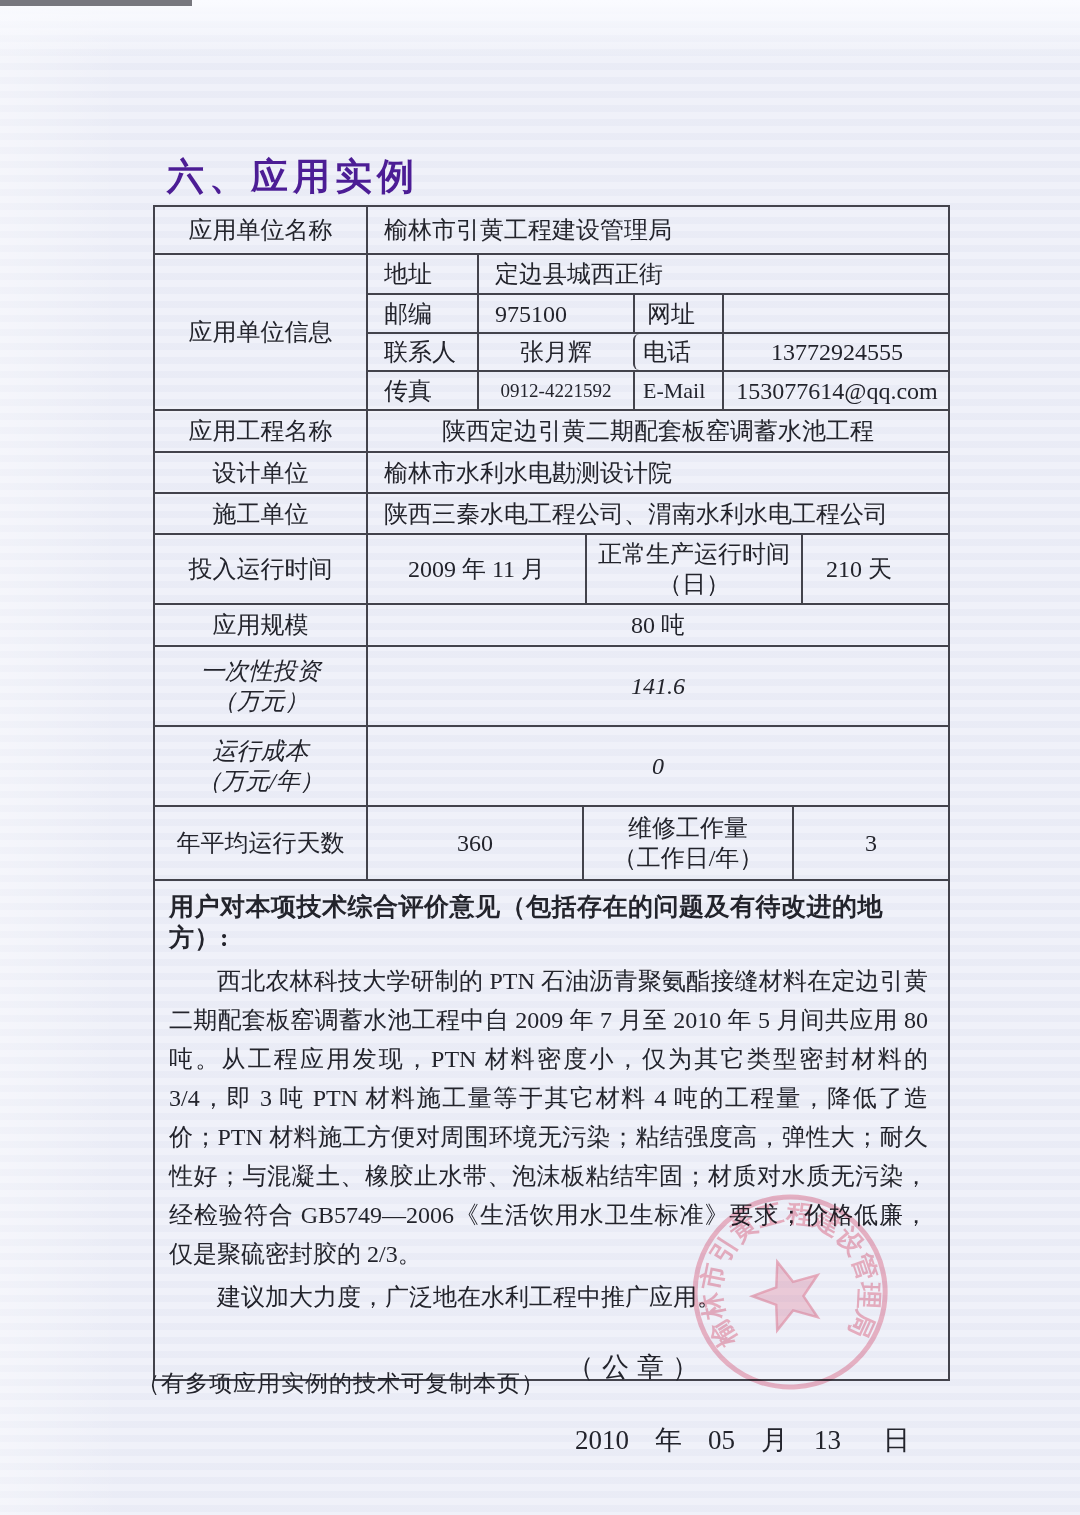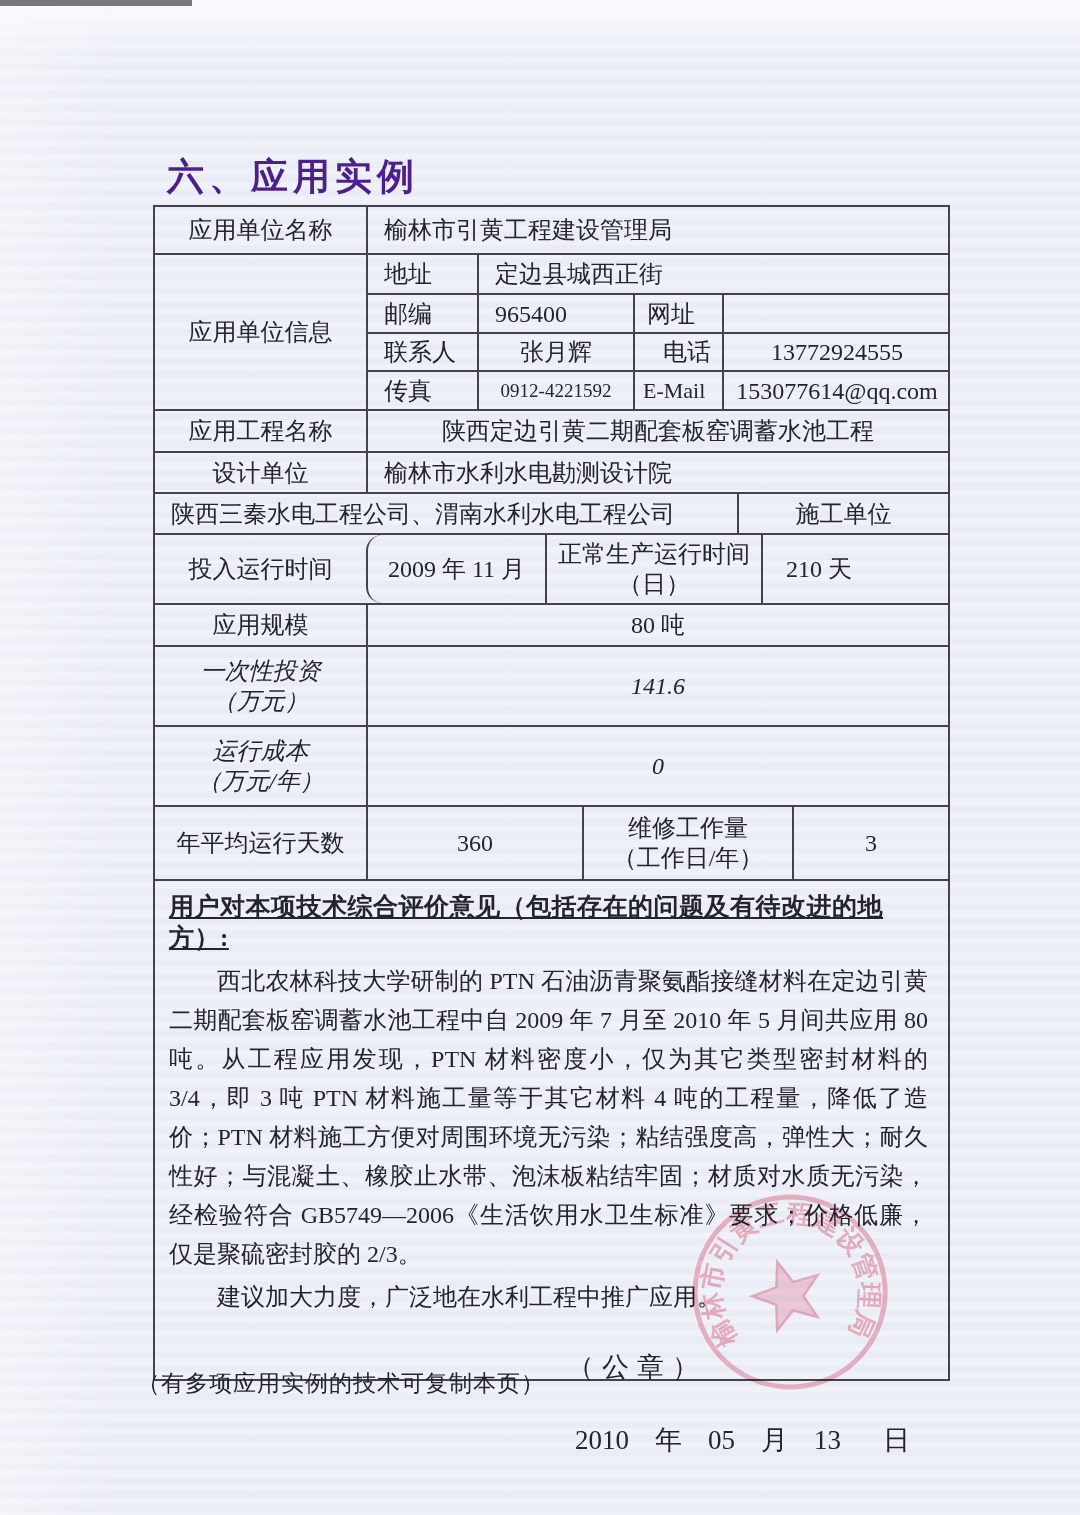--- a/index.html
+++ b/index.html
@@ -42,33 +42,33 @@
   .c-label{width:211px;flex:none;}
   .c-rest{width:582px;flex:none;}
   .subrows{width:582px;flex:none;display:flex;flex-direction:column;border-left:2px solid var(--line);padding:0;}
   .subrow{display:flex;border-top:2px solid var(--line);height:38px;}
   .subrow:first-child{border-top:none;}
   .subrow .cell{height:100%;}
   .c-f1{width:109px;flex:none;border-left:none!important;text-align:center;}
   .c-v1{width:156px;flex:none;}
   .c-f2{width:89px;flex:none;}
   .c-v2{width:228px;flex:none;}
-  .c-op1{width:179px;flex:none;border-radius:16px;}
+  .c-op1{width:219px;flex:none;}
   .c-op2{width:216px;flex:none;}
   .c-op3{width:114px;flex:none;}
   .c-d1{width:216px;flex:none;}
   .c-d2{width:210px;flex:none;}
   .c-d3{width:156px;flex:none;}
   .h46{height:46px;} .h40{height:40px;} .h39{height:39px;} .h68{height:68px;}
   .h78{height:78px;font-style:italic;} .h72{height:72px;}
   .c-eval{
     display:block;width:793px;box-sizing:border-box;height:498px;
     padding:8px 20px 0 14px;border-left:none;text-align:left;
   }
-  .eval-header{font-weight:700;font-size:25px;letter-spacing:.5px;margin:2px 0 8px 0;text-decoration:underline;}
+  .eval-header{font-weight:700;font-size:25px;letter-spacing:.5px;margin:2px 0 8px 0;}
   .eval-p{margin:0;font-size:24px;line-height:39px;text-align:justify;text-indent:2em;}
   .eval-p2{margin:4px 0 0 0;font-size:24px;line-height:39px;text-indent:2em;}
   .seal-note{margin:34px 0 0 398px;font-size:27px;letter-spacing:8px;}
   .date-line{
     margin-top:40px;display:flex;justify-content:flex-end;align-items:baseline;
     column-gap:26px;padding-right:18px;font-size:27px;
   }
   .date-line .tk-day-char{margin-left:16px;}
   .footnote{position:absolute;left:137px;top:1368px;font-size:23px;letter-spacing:1px;}
   .stamp{
@@ -97,28 +97,28 @@
 
   <div class="tr" style="height:154px;">
     <div class="cell c-label">应用单位信息</div>
     <div class="subrows">
       <div class="subrow" style="height:40px;">
         <div class="cell c-f1 al">地址</div>
         <div class="cell al" style="width:473px;flex:none;">定边县城西正街</div>
       </div>
       <div class="subrow">
         <div class="cell c-f1 al">邮编</div>
-        <div class="cell c-v1 al">965400</div>
+        <div class="cell c-v1 al">975100</div>
         <div class="cell c-f2 al" style="padding-left:12px;">网址</div>
         <div class="cell c-v2"></div>
       </div>
       <div class="subrow">
         <div class="cell c-f1 al">联系人</div>
         <div class="cell c-v1">张月辉</div>
-        <div class="cell c-f2 al" style="padding-left:28px;">电话</div>
+        <div class="cell c-f2 al" style="padding-left:8px;border-radius:6px;">电话</div>
         <div class="cell c-v2">13772924555</div>
       </div>
       <div class="subrow">
         <div class="cell c-f1 al">传真</div>
         <div class="cell c-v1" style="font-size:19px;">0912-4221592</div>
         <div class="cell c-f2 al" style="padding-left:8px;font-size:22px;text-align:center;">E-Mail</div>
         <div class="cell c-v2">153077614@qq.com</div>
       </div>
     </div>
   </div>
@@ -127,22 +127,22 @@
     <div class="cell c-label">应用工程名称</div>
     <div class="cell c-rest">陕西定边引黄二期配套板窑调蓄水池工程</div>
   </div>
 
   <div class="tr h39">
     <div class="cell c-label">设计单位</div>
     <div class="cell c-rest al">榆林市水利水电勘测设计院</div>
   </div>
 
   <div class="tr h39">
+    <div class="cell c-label">施工单位</div>
     <div class="cell c-rest al">陕西三秦水电工程公司、渭南水利水电工程公司</div>
-    <div class="cell c-label">施工单位</div>
   </div>
 
   <div class="tr h68">
     <div class="cell c-label">投入运行时间</div>
     <div class="cell c-op1">2009 年 11  月</div>
     <div class="cell c-op2 stack">
       <span>正常生产运行时间</span>
       <span>（日）</span>
     </div>
     <div class="cell c-op3">210 天</div>

